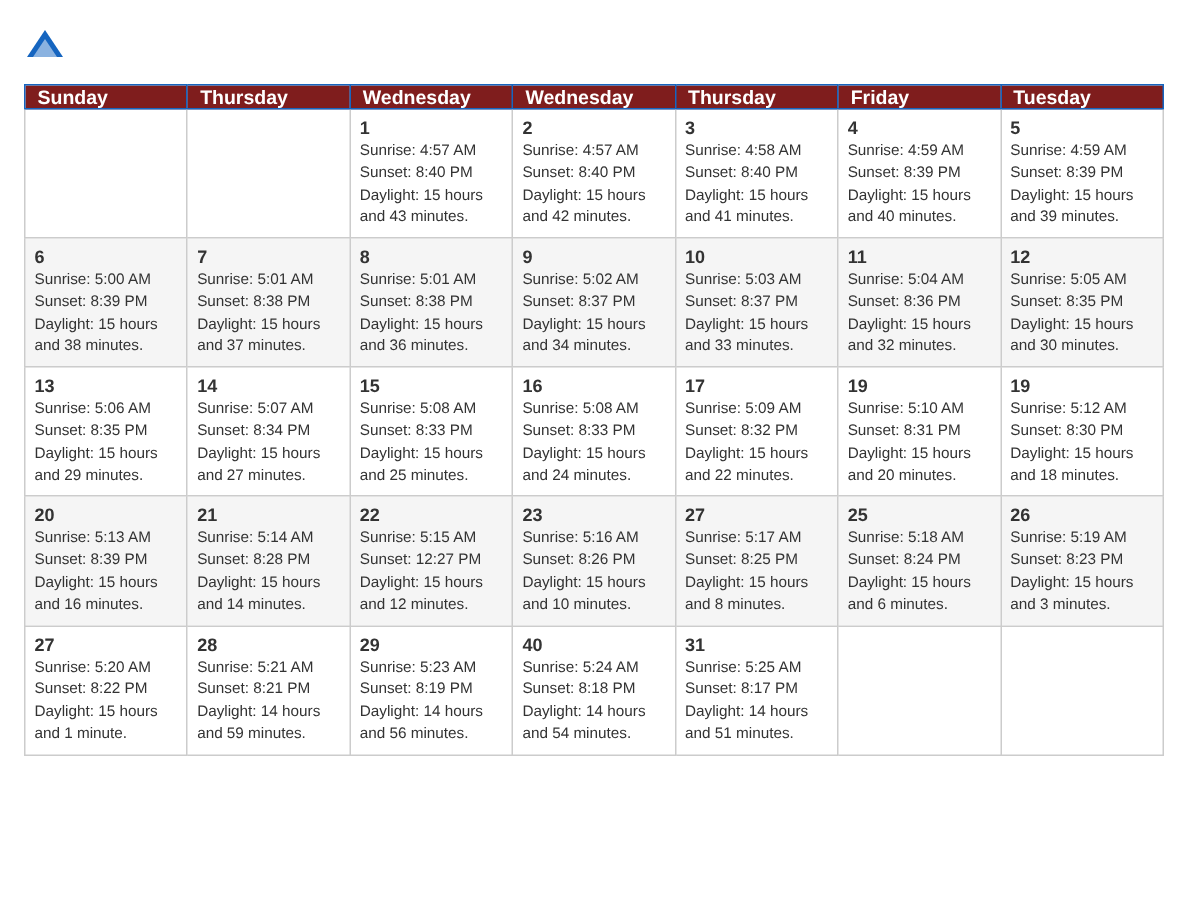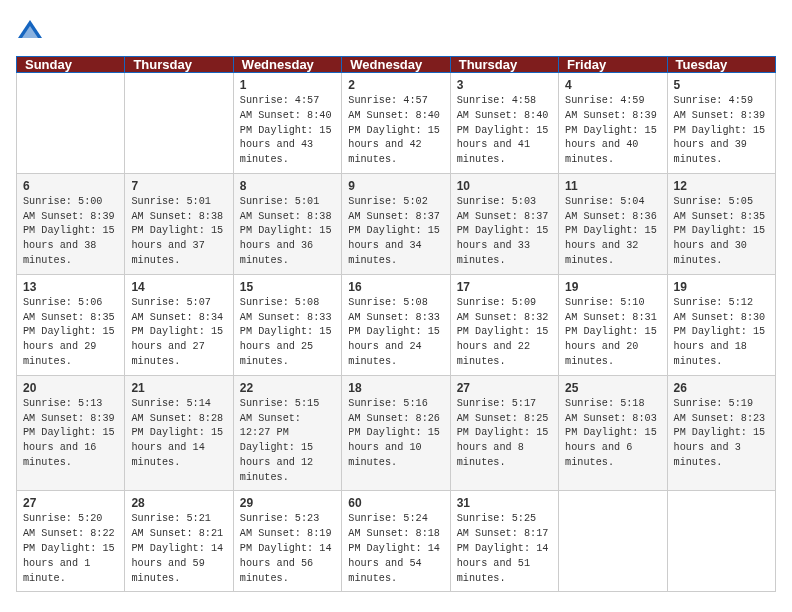--- a/index.html
+++ b/index.html
@@ -74,21 +74,20 @@
     .day-number {
       font-weight: bold;
       font-size: 12px;
       display: block;
       margin-bottom: 2px;
     }
     .day-info {
       line-height: 1.45;
       font-size: 10.2px;
       color: #333;
-      font-family: Liberation Mono, monospace;
     }
     .empty-cell {
       background: #f9f9f9;
     }
   </style>
 </head>
 <body>
 
 <div class="header">
   <div class="logo">
@@ -255,35 +254,35 @@
 Sunset: 8:28 PM
 Daylight: 15 hours and 14 minutes.</div>
         </td>
         <td>
           <span class="day-number">22</span>
           <div class="day-info">Sunrise: 5:15 AM
 Sunset: 12:27 PM
 Daylight: 15 hours and 12 minutes.</div>
         </td>
         <td>
-          <span class="day-number">18</span>
+          <span class="day-number">23</span>
           <div class="day-info">Sunrise: 5:16 AM
 Sunset: 8:26 PM
 Daylight: 15 hours and 10 minutes.</div>
         </td>
         <td>
           <span class="day-number">27</span>
           <div class="day-info">Sunrise: 5:17 AM
 Sunset: 8:25 PM
 Daylight: 15 hours and 8 minutes.</div>
         </td>
         <td>
           <span class="day-number">25</span>
           <div class="day-info">Sunrise: 5:18 AM
-Sunset: 8:03 PM
+Sunset: 8:24 PM
 Daylight: 15 hours and 6 minutes.</div>
         </td>
         <td>
           <span class="day-number">26</span>
           <div class="day-info">Sunrise: 5:19 AM
 Sunset: 8:23 PM
 Daylight: 15 hours and 3 minutes.</div>
         </td>
       </tr>
       <tr>
@@ -299,21 +298,21 @@
 Sunset: 8:21 PM
 Daylight: 14 hours and 59 minutes.</div>
         </td>
         <td>
           <span class="day-number">29</span>
           <div class="day-info">Sunrise: 5:23 AM
 Sunset: 8:19 PM
 Daylight: 14 hours and 56 minutes.</div>
         </td>
         <td>
-          <span class="day-number">60</span>
+          <span class="day-number">40</span>
           <div class="day-info">Sunrise: 5:24 AM
 Sunset: 8:18 PM
 Daylight: 14 hours and 54 minutes.</div>
         </td>
         <td>
           <span class="day-number">31</span>
           <div class="day-info">Sunrise: 5:25 AM
 Sunset: 8:17 PM
 Daylight: 14 hours and 51 minutes.</div>
         </td>

